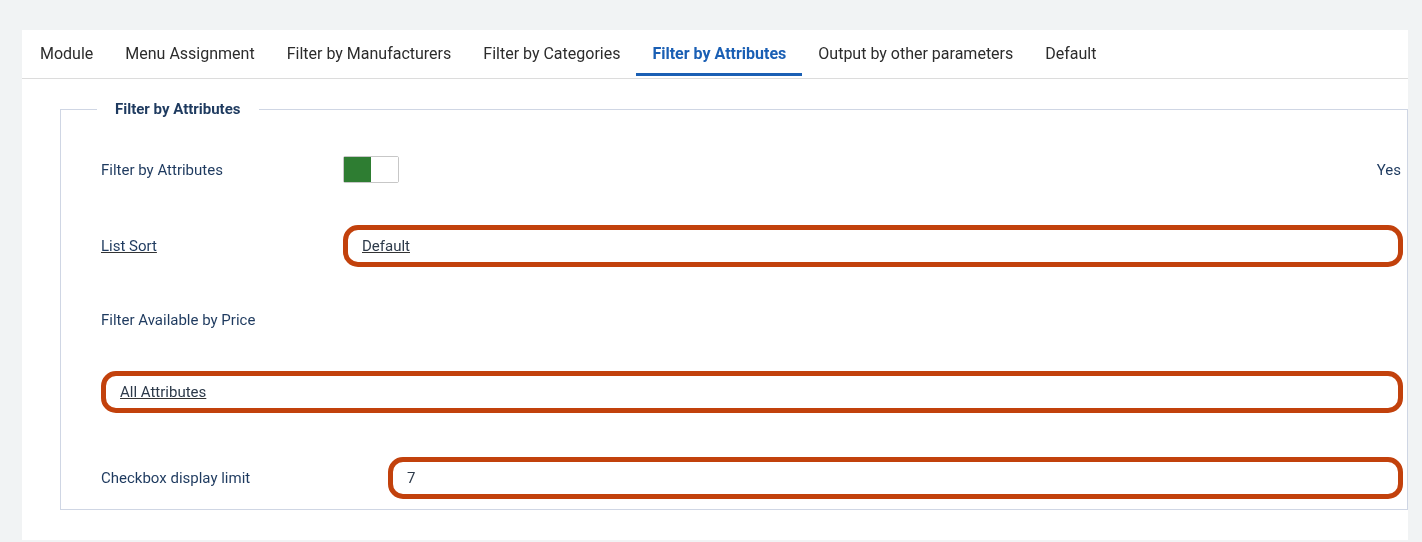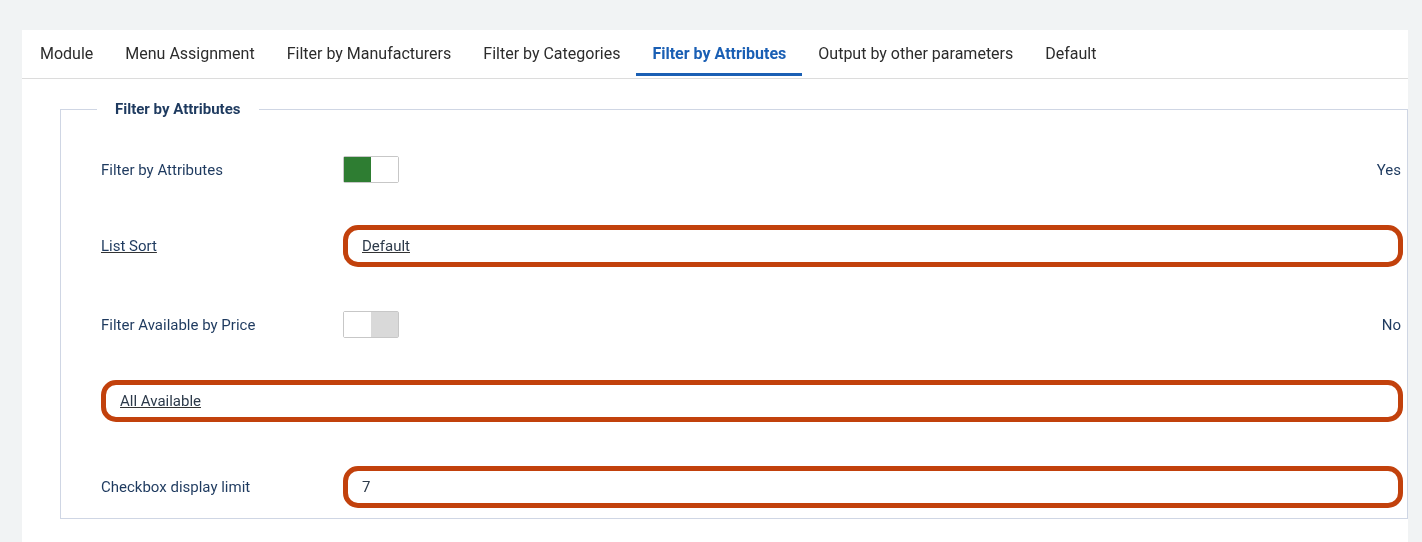--- a/index.html
+++ b/index.html
@@ -163,36 +163,29 @@
 
       <div class="row row-select">
         <div class="label">List Sort</div>
         <div class="control">
           <div class="select">Default</div>
         </div>
       </div>
 
       <div class="row">
         <div class="label">Filter Available by Price</div>
-        <div class="control">
-          <span class="toggle off">
-            <span class="half left"></span>
-            <span class="half right"></span>
-          </span>
-          <span class="toggle-label">No</span>
-        </div>
       </div>
 
       <div class="row row-select">
         <div class="control">
-          <div class="select">All Available</div>
+          <div class="select">All Attributes</div>
         </div>
       </div>
 
-      <div class="row" style="margin-bottom:4px;">
+      <div class="row" style="margin-bottom:4px;gap:45px;">
         <div class="label">Checkbox display limit</div>
         <div class="control">
           <input class="text-input" value="7" style="">
         </div>
       </div>
 
     </div>
   </div>
 </div>
 

